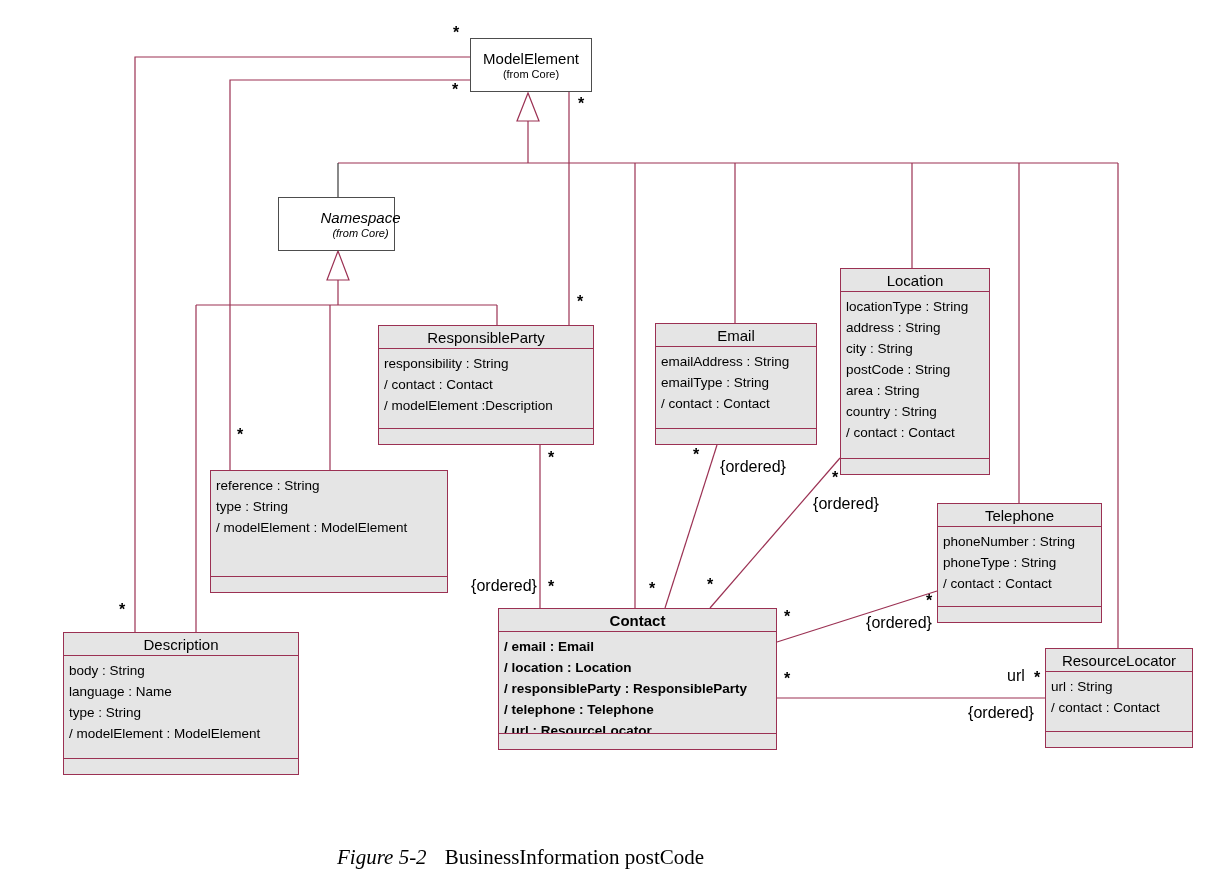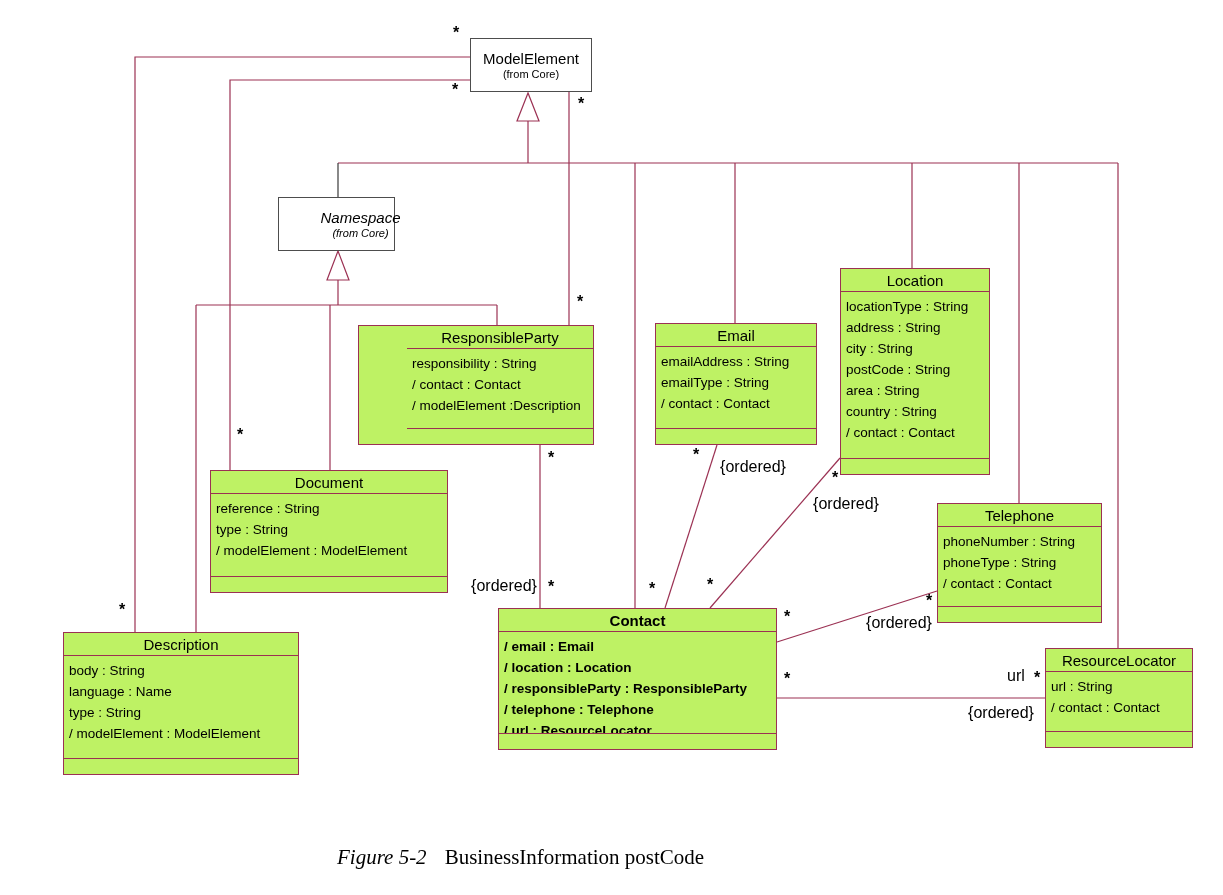--- a/index.html
+++ b/index.html
@@ -1,19 +1,19 @@
 <!DOCTYPE html>
 <html><head>
 <meta charset="utf-8">
 <style>
   html,body{margin:0;padding:0;background:#ffffff;}
   #stage{position:relative;width:1223px;height:895px;background:#ffffff;overflow:hidden;
          font-family:"Liberation Sans",sans-serif;color:#000;}
   #connectors{position:absolute;left:0;top:0;z-index:0;}
-  .uml-class{position:absolute;z-index:1;background:#bef264;border:1.5px solid #9b3153;
+  .uml-class{position:absolute;z-index:1;background:#e5e5e5;border:1.5px solid #9b3153;
              box-sizing:border-box;display:flex;flex-direction:column;}
   .uml-title{text-align:center;border-bottom:1.5px solid #9b3153;font-size:15px;
              padding:3px 4px 2px 4px;white-space:nowrap;}
   .uml-attrs{flex:1;padding:4px 5px 0 5px;font-size:13.5px;line-height:21px;
              border-bottom:1.5px solid #9b3153;overflow:hidden;}
   .attr{white-space:nowrap;}
   .uml-ops{height:15px;}
   .uml-class.core{background:#ffffff;border:1.5px solid #4d4d4d;justify-content:center;
                   align-items:center;padding:2px 0;text-align:right;}
   .core-name{font-size:15px;line-height:18px;}
@@ -63,21 +63,21 @@
   <div class="uml-class core" style="left:470px;top:38px;width:122px;height:54px;">
     <div class="core-name">ModelElement</div>
     <div class="core-pkg">(from Core)</div>
   </div>
 
   <div class="uml-class core italic" style="left:278px;top:197px;width:117px;height:54px;">
     <div class="core-name">Namespace</div>
     <div class="core-pkg">(from Core)</div>
   </div>
 
-  <div class="uml-class" style="left:358px;top:325px;width:236px;height:120px;padding-left:48px;">
+  <div class="uml-class" style="left:378px;top:325px;width:216px;height:120px;">
     <div class="uml-title">ResponsibleParty</div>
     <div class="uml-attrs">
       <div class="attr">responsibility : String</div>
       <div class="attr">/ contact : Contact</div>
       <div class="attr">/ modelElement :Description</div>
     </div>
     <div class="uml-ops"></div>
   </div>
 
   <div class="uml-class" style="left:655px;top:323px;width:162px;height:122px;">
@@ -98,21 +98,20 @@
       <div class="attr">city : String</div>
       <div class="attr">postCode : String</div>
       <div class="attr">area : String</div>
       <div class="attr">country : String</div>
       <div class="attr">/ contact : Contact</div>
     </div>
     <div class="uml-ops"></div>
   </div>
 
   <div class="uml-class" style="left:210px;top:470px;width:238px;height:123px;">
-    <div class="uml-title">Document</div>
     <div class="uml-attrs">
       <div class="attr">reference : String</div>
       <div class="attr">type : String</div>
       <div class="attr">/ modelElement : ModelElement</div>
     </div>
     <div class="uml-ops"></div>
   </div>
 
   <div class="uml-class" style="left:63px;top:632px;width:236px;height:143px;">
     <div class="uml-title">Description</div>

